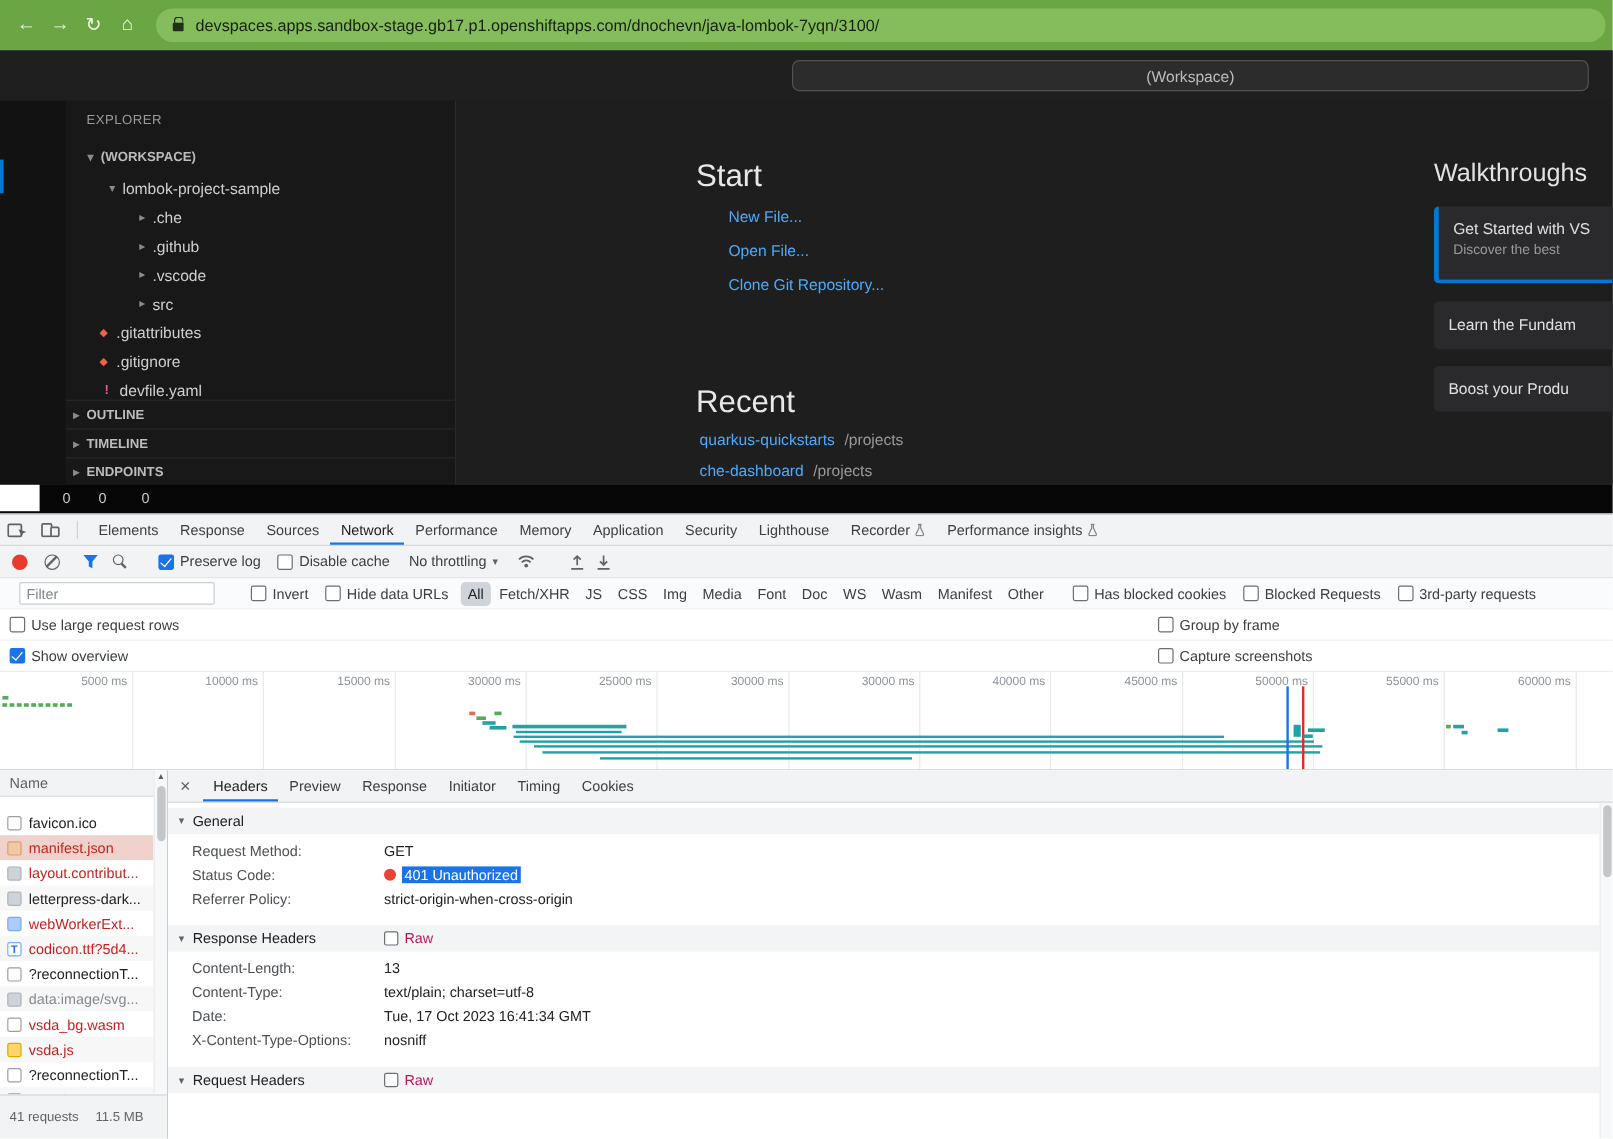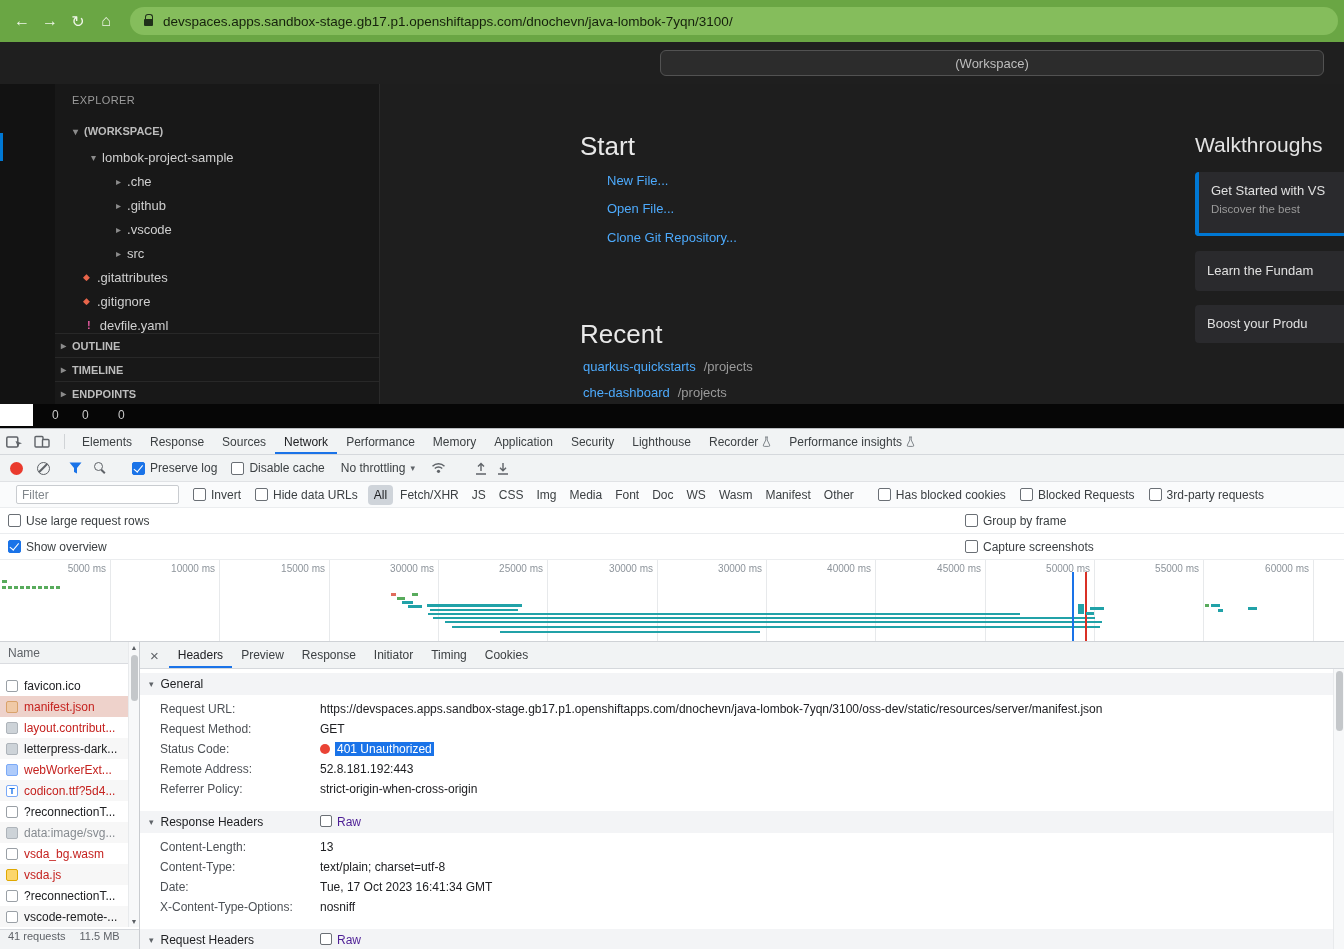--- a/index.html
+++ b/index.html
@@ -94,35 +94,35 @@
 .rname{font-size:12px;color:#202124;white-space:nowrap;overflow:hidden;text-overflow:ellipsis;margin-left:6px}
 .rrow.err .rname{color:#c5221f}
 .rrow.dim .rname{color:#868b90}
 .req-ic{width:12px;height:12px;border-radius:2px;margin-left:6px;flex:none;font-size:9px;line-height:11px;text-align:center}
 .ic-outline{border:1px solid #9aa0a6;background:#fff}
 .ic-gray{background:#cdd3d8;border:1px solid #aeb4ba}
 .ic-tan{background:#f0c9a6;border:1px solid #d9a26b}
 .ic-blue{background:#aecbfa;border:1px solid #7baaf7}
 .ic-font{border:1px solid #7baaf7;color:#1a73e8;background:#fff;font-weight:bold}
 .ic-js{background:#fcd66b;border:1px solid #e0a800}
-.req-foot{position:absolute;left:0;right:0;bottom:0;height:20px;background:#f1f3f4;border-top:1px solid #d5d8dc;display:flex;font-size:11px;color:#5f6368}
+.req-foot{position:absolute;left:0;right:0;bottom:0;height:37px;background:#f1f3f4;border-top:1px solid #d5d8dc;display:flex;align-items:center;font-size:11px;color:#5f6368}
 .sbv{position:absolute;right:0;top:0;width:11px;bottom:22px;background:#f7f8f9;border-left:1px solid #e8eaec;cursor:pointer}
 .sbv .up{position:absolute;top:2px;left:0;right:0;text-align:center;font-size:7px;color:#5a5e63}
 .sbv .dn{position:absolute;bottom:2px;left:0;right:0;text-align:center;font-size:7px;color:#5a5e63}
 .sbv .thumb{position:absolute;top:13px;left:2px;width:7px;height:46px;background:#c4c7ca;border-radius:4px}
 .det{flex:1;position:relative;background:#fff;overflow:hidden}
 .det-tabbar{height:27px;background:#f1f3f4;border-bottom:1px solid #d5d8dc;display:flex;align-items:stretch}
 .det-x{display:flex;align-items:center;padding:0 10px;font-size:15px;color:#5f6368;cursor:pointer}
 .det-tab{display:flex;align-items:center;padding:0 9px;cursor:pointer}
 .det-tab.on{box-shadow:inset 0 -2px 0 #1a73e8;color:#202124}
 .det-body{position:absolute;top:27px;left:0;right:11px;bottom:0;overflow:hidden}
 .band{height:22px;background:#f3f4f6;display:flex;align-items:center;position:relative}
 .band .car{margin-left:9px;font-size:9px;color:#5f6368}
 .band .btitle{margin-left:7px;color:#202124}
-.raw{position:absolute;left:180px;display:flex;align-items:flex-start;gap:5px;color:#4c1d95;cursor:pointer}
+.raw{position:absolute;left:180px;display:flex;align-items:center;gap:5px;color:#be185d;cursor:pointer}
 .raw .cb{width:12px;height:12px}
 .kv{height:20px;display:flex;align-items:center}
 .kv .k{width:180px;padding-left:20px;color:#4d5156;flex:none;white-space:nowrap}
 .kv .v{color:#202124;white-space:nowrap}
 .sdot{width:10px;height:10px;border-radius:50%;background:#ea4335;display:inline-block;margin-right:5px;vertical-align:-1px}
 .selhl{background:#1a73e8;color:#fff;padding:0 2px}
 .det-sb{position:absolute;right:0;top:27px;bottom:0;width:11px;background:#f7f8f9;border-left:1px solid #e8eaec;cursor:pointer}
 .det-sb .thumb{position:absolute;top:2px;left:2px;width:7px;height:60px;background:#c4c7ca;border-radius:4px}
 svg{flex:none}
 </style>
@@ -336,21 +336,21 @@
       </span>
       <span class="icbtn" style="width:22px">
         <svg width="12" height="13" viewBox="0 0 12 13">
             <path d="M6 1v7.5M3 5.8l3 3 3-3M1 12h10" fill="none" stroke="#5f6368" stroke-width="1.4"></path>
           </svg>
       </span>
     </div>
 
     <div class="dt-filter">
       <input class="flt" placeholder="Filter" style="">
-      <span class="cbrow" style="margin-left:14px">
+      <span class="cbrow" style="margin-left:30px">
         <span class="cb"></span>
         <span>Invert</span>
       </span>
       <span class="cbrow" style="margin-left:14px">
         <span class="cb"></span>
         <span>Hide data URLs</span>
       </span>
       <span class="chip on" style="margin-left:10px">All</span>
       <span class="chip">Fetch/XHR</span>
       <span class="chip">JS</span>
@@ -550,34 +550,26 @@
               <span>Cookies</span>
             </span>
         </div>
         <div class="det-body">
           <div class="band" style="margin-top:4px">
             <span class="car">▾</span>
             <span class="btitle">General</span>
           </div>
           <div style="margin-top:4px">
             <div class="kv">
-              <span class="k">Request URL:</span>
-              <span class="v">https://devspaces.apps.sandbox-stage.gb17.p1.openshiftapps.com/dnochevn/java-lombok-7yqn/3100/oss-dev/static/resources/server/manifest.json</span>
-            </div>
-            <div class="kv">
               <span class="k">Request Method:</span>
               <span class="v">GET</span>
             </div>
             <div class="kv">
               <span class="k">Status Code:</span>
               <span class="v"><span class="sdot"></span><span class="selhl">401 Unauthorized</span></span>
-            </div>
-            <div class="kv">
-              <span class="k">Remote Address:</span>
-              <span class="v">52.8.181.192:443</span>
             </div>
             <div class="kv">
               <span class="k">Referrer Policy:</span>
               <span class="v">strict-origin-when-cross-origin</span>
             </div>
           </div>
           <div class="band" style="margin-top:12px">
             <span class="car">▾</span>
             <span class="btitle">Response Headers</span>
             <span class="raw">

